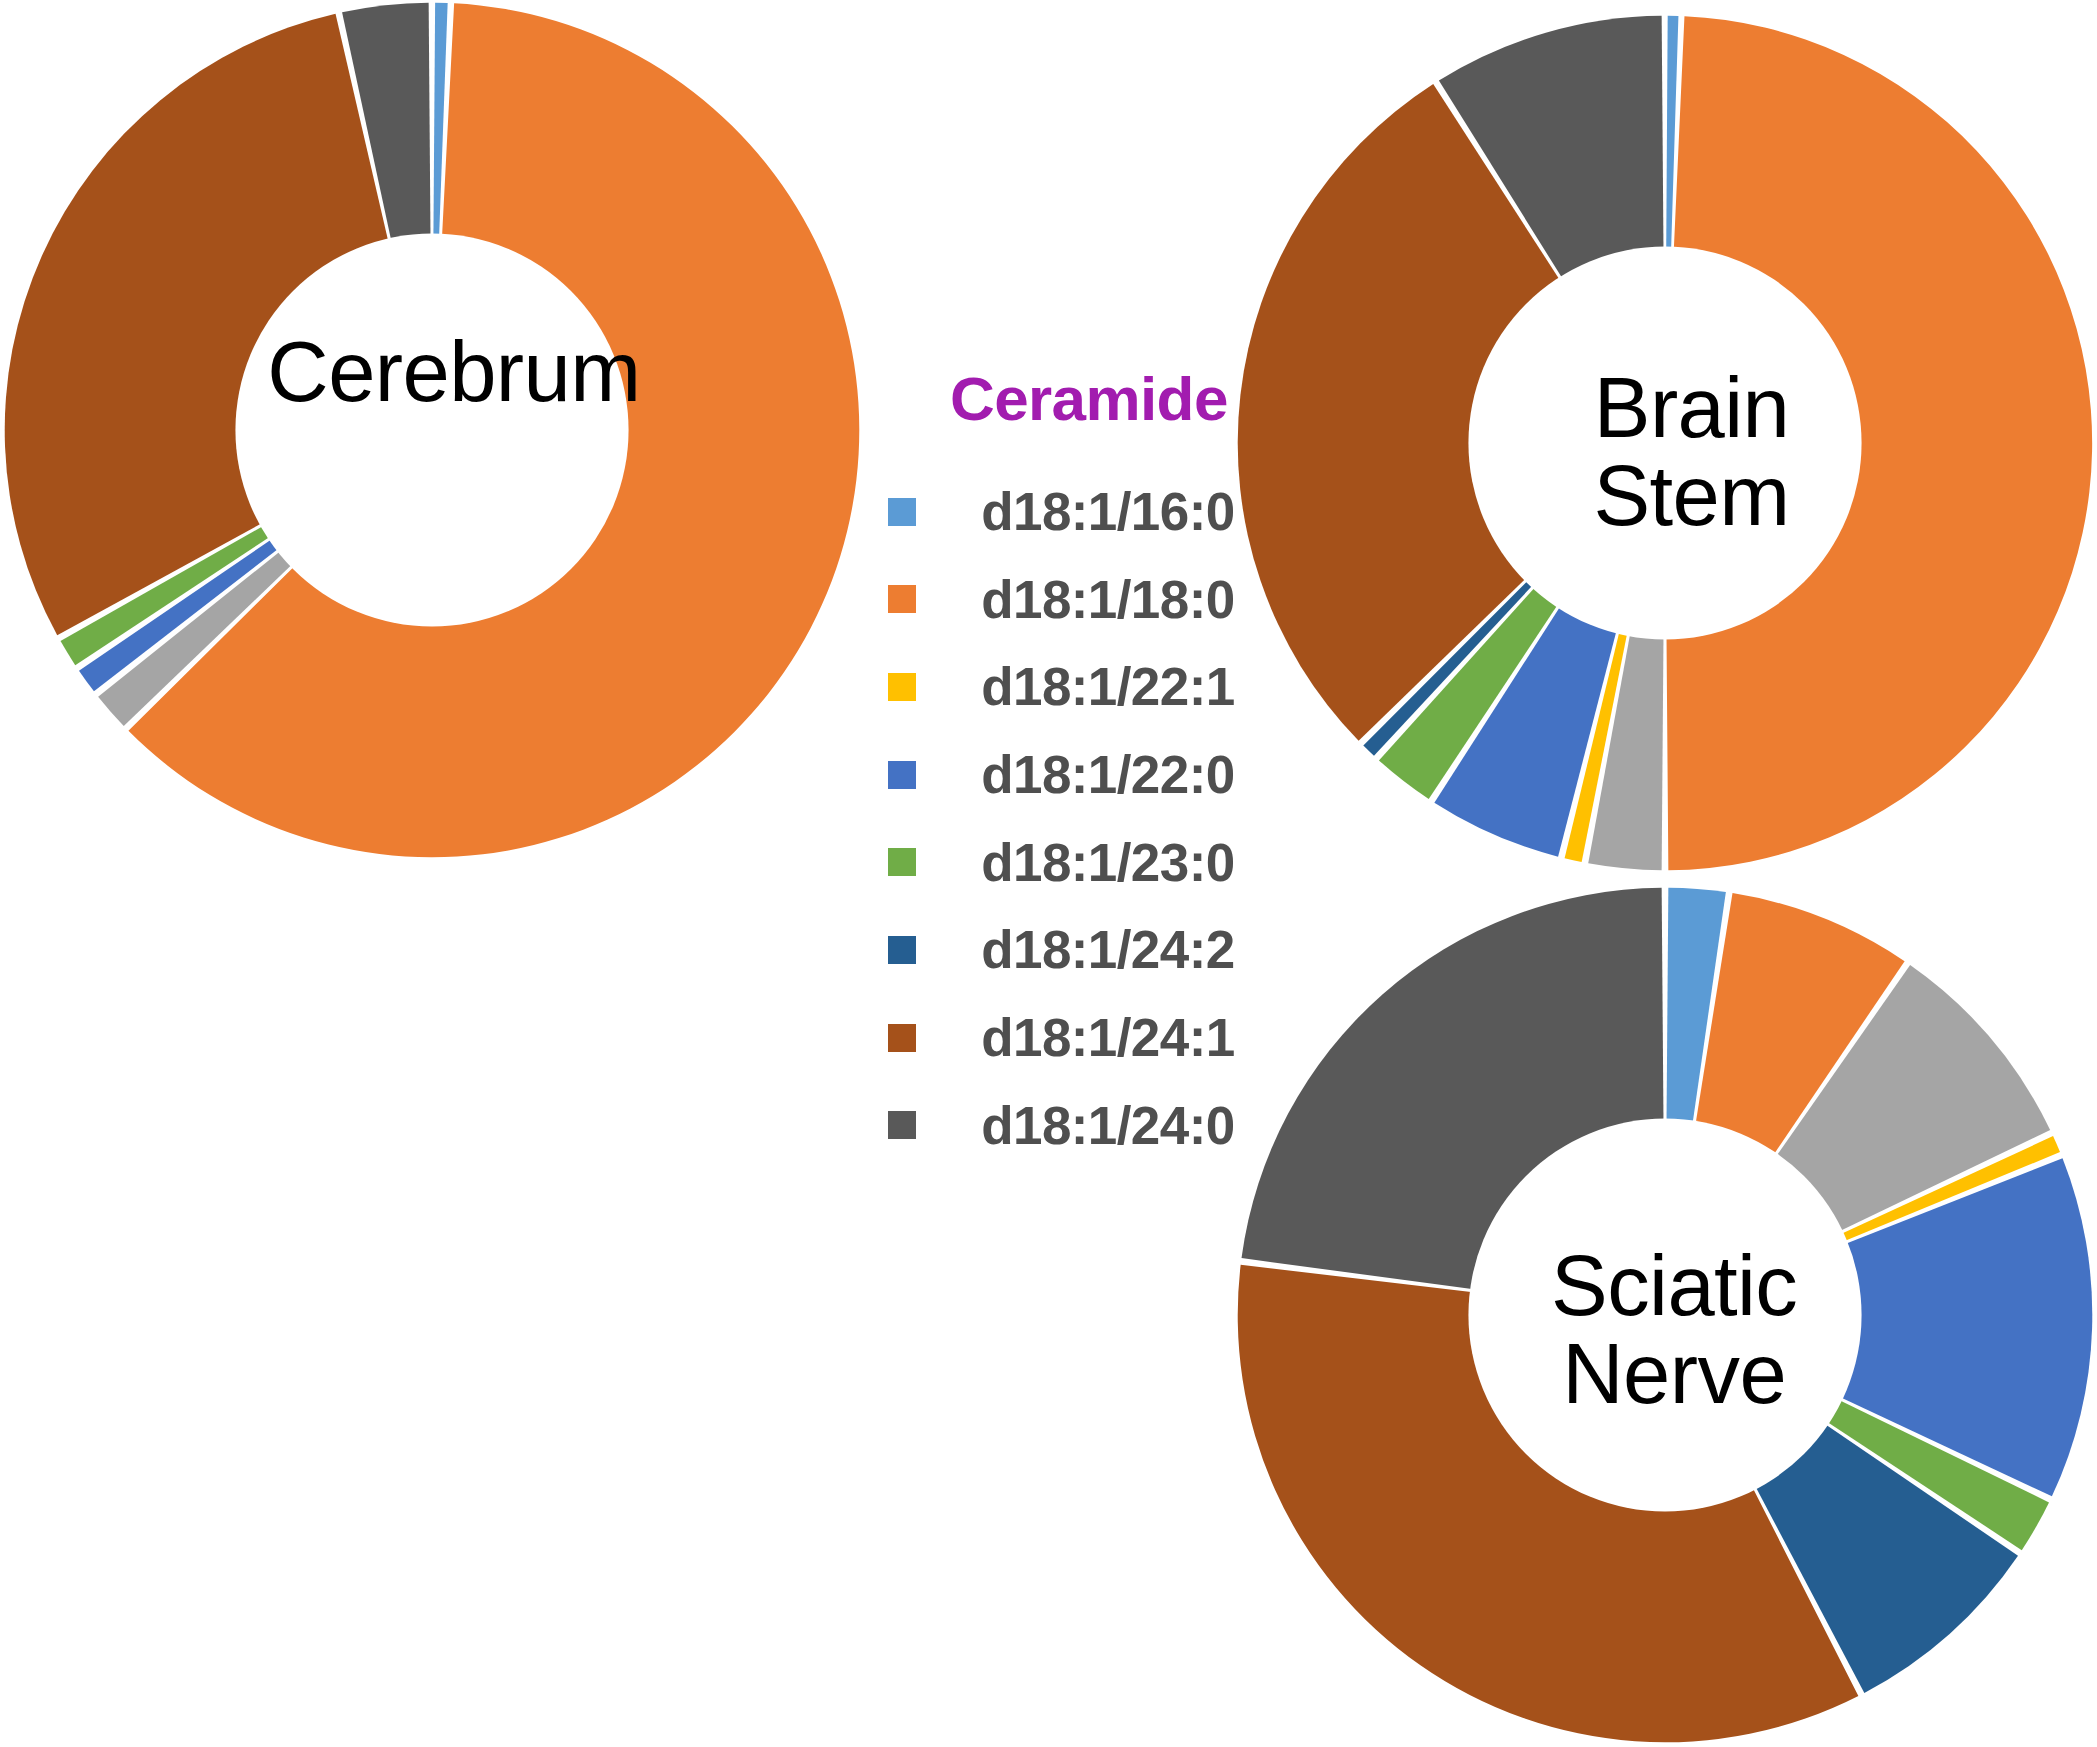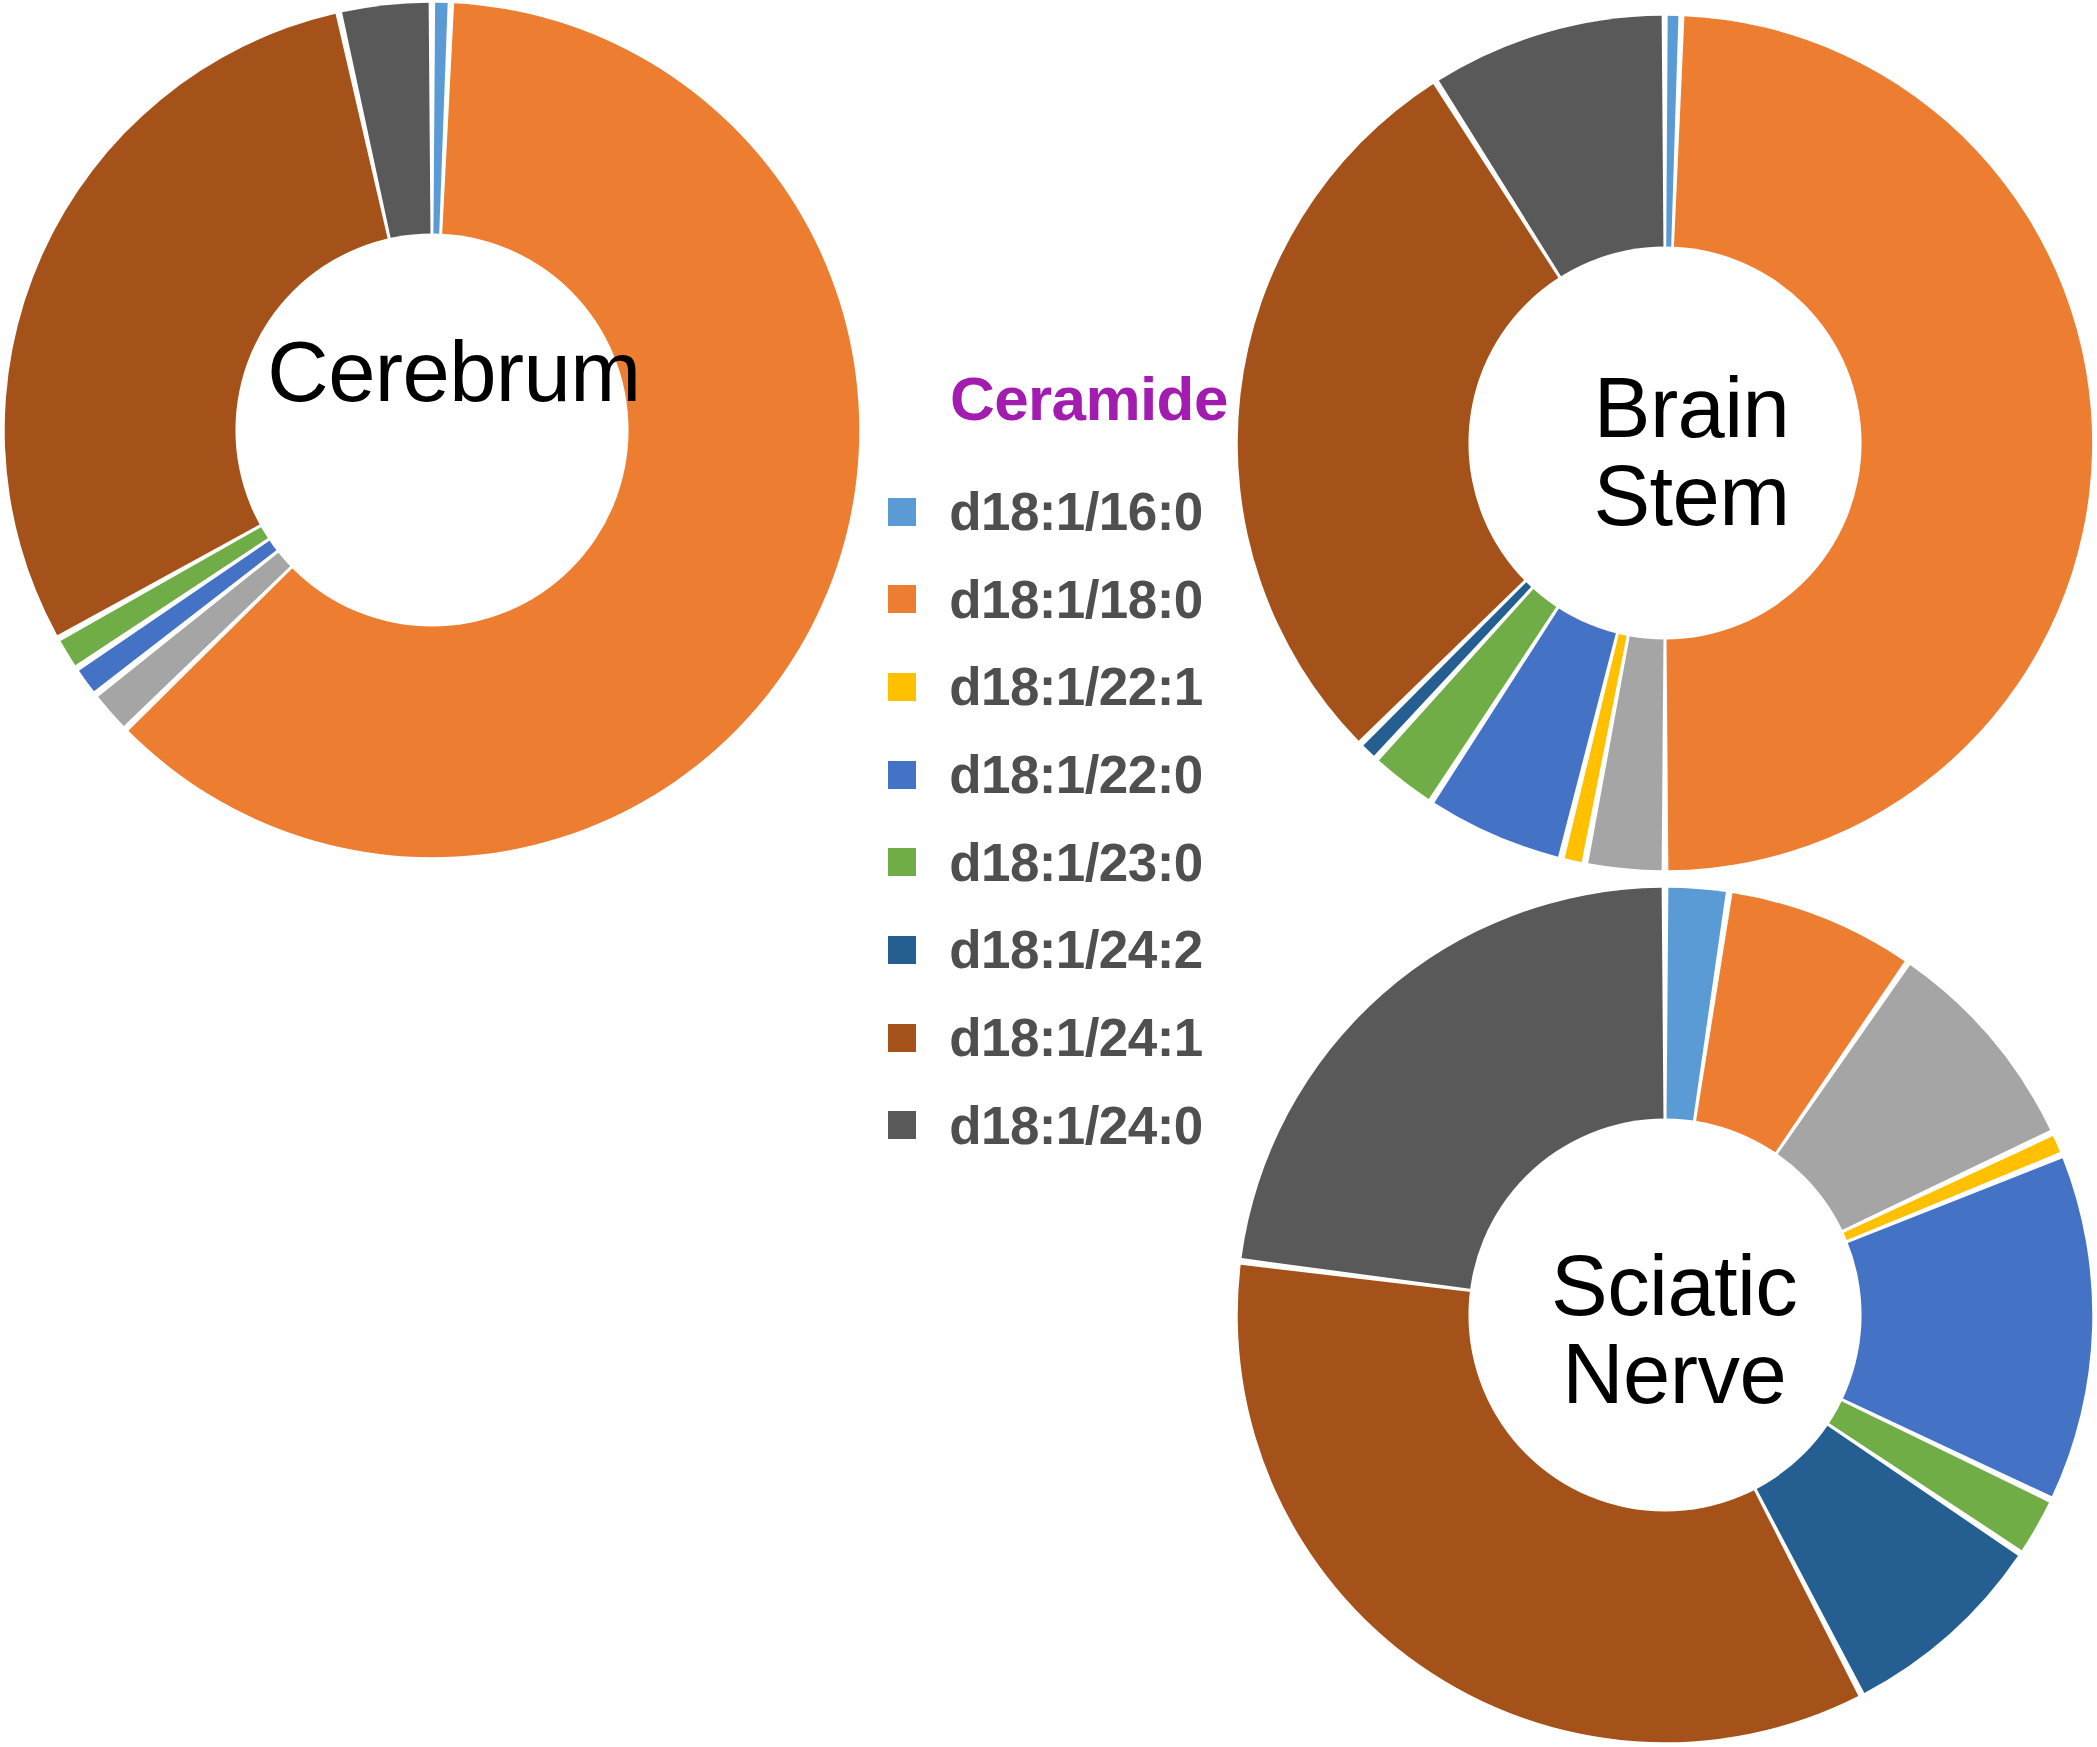--- a/index.html
+++ b/index.html
@@ -75,20 +75,21 @@
     color: #a21caf;
     letter-spacing: -0.6px;
     margin: 0 0 40px 64px;
     white-space: nowrap;
   }
   .legend-item {
     display: flex;
     align-items: center;
     height: 75px;
     margin-bottom: 12.7px;
+    gap: 32px;
   }
   .legend-swatch {
     width: 28px;
     height: 28px;
     flex: 0 0 28px;
     margin-right: 33px;
     margin-left: 2.3px;
   }
   .legend-label {
     font-family: "Liberation Sans", sans-serif;

